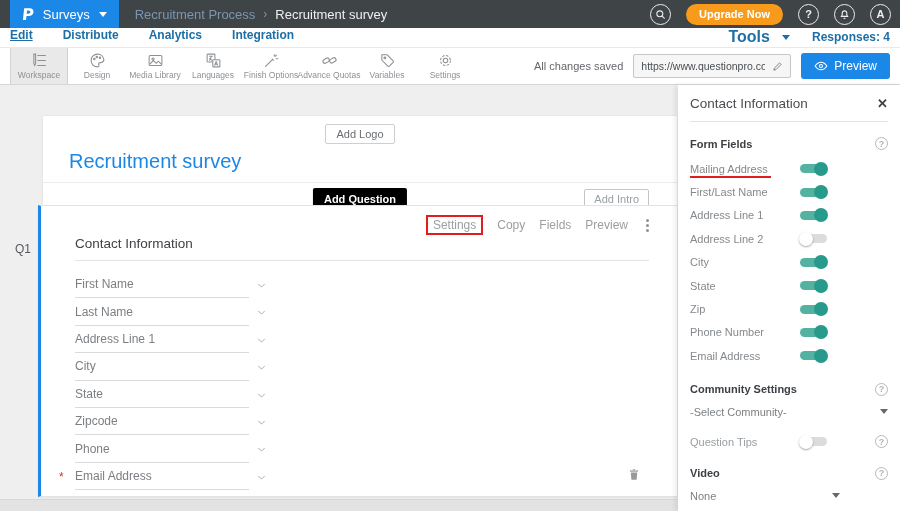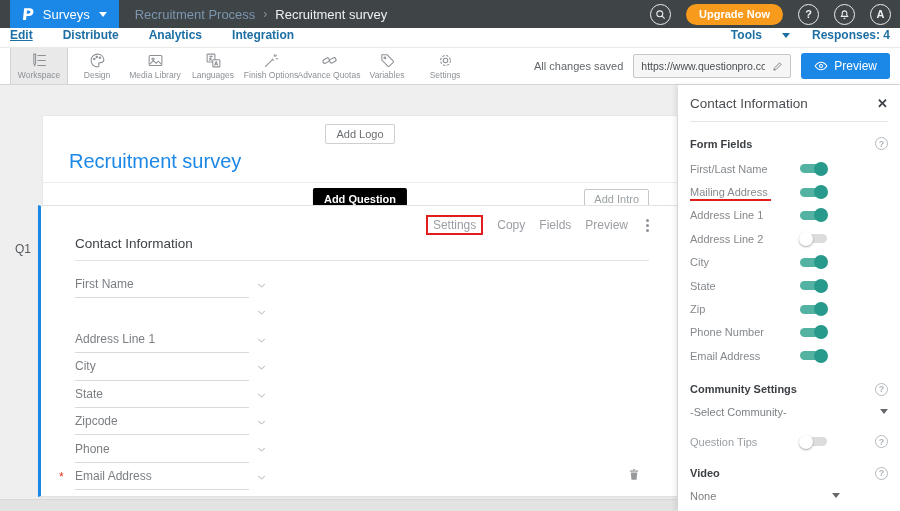--- a/index.html
+++ b/index.html
@@ -24,21 +24,21 @@
   .circle-btn svg { width:11px; height:11px; stroke:#eceeef; fill:none; stroke-width:2.4; }
   .upgrade-btn { height:21px; background:#f89b1c; color:#fff; border:none; border-radius:11px;
     font-size:11px; font-weight:bold; padding:0 13px; cursor:pointer; font-family:inherit; }
 
   
   .tabbar { height:20px; background:#fff; display:flex; align-items:flex-start; padding:0 10px;
     border-bottom:1px solid #e9e9e9; }
   .tab { font-size:12px; font-weight:bold; color:#1d6fa5; margin-right:30px; cursor:pointer; }
   .tab.active { text-decoration:underline; }
   .tabbar-right { margin-left:auto; display:flex; align-items:center; gap:22px; }
-  .tools-link { font-size:12px; font-weight:bold; color:#1d6fa5; display:flex; align-items:center; gap:20px; cursor:pointer; }
+  .tools-link { font-size:16px; font-weight:bold; color:#1d6fa5; display:flex; align-items:center; gap:12px; cursor:pointer; }
   .tools-link .caret-down { border-top-color:#1d6fa5; }
   .responses-link { font-size:12px; font-weight:bold; color:#1d6fa5; cursor:pointer; }
 
   
   .toolbar { height:37px; background:#fff; border-bottom:1px solid #d6d6d6; display:flex; align-items:stretch; }
   .tb-item { width:58px; display:flex; flex-direction:column; align-items:center; justify-content:center;
     gap:1px; cursor:pointer; color:#8d9196; }
   .tb-item:first-child { margin-left:10px; }
   .tb-item.active { background:#e9e9e9; border-left:1px solid #d2d2d2; border-right:1px solid #d2d2d2; }
   .tb-item svg { width:17px; height:17px; stroke:#8d9196; fill:none; stroke-width:1.5; }
@@ -291,20 +291,21 @@
           <div class="f-inner">First Name</div>
           <span class="f-chevron">
             <svg viewBox="0 0 24 24">
               <path d="M6 9l6 6 6-6"></path>
             </svg>
           </span>
         </div>
 
         <div class="f-row">
 
+          <div class="f-inner">Last Name</div>
           <span class="f-chevron">
             <svg viewBox="0 0 24 24">
               <path d="M6 9l6 6 6-6"></path>
             </svg>
           </span>
         </div>
 
         <div class="f-row">
 
           <div class="f-inner">Address Line 1</div>
@@ -385,28 +386,28 @@
   </div>
 
   <div class="sb-section-head">
     <span class="sb-section-label">Form Fields</span>
     <span class="help-circle">?</span>
   </div>
 
   <div class="toggles">
 
       <div class="toggle-row">
+        <span class="t-label annotated">Mailing Address</span>
+        <span class="toggle on">
+          <span class="knob"></span>
+        </span>
+      </div>
+
+      <div class="toggle-row">
         <span class="t-label">First/Last Name</span>
-        <span class="toggle on">
-          <span class="knob"></span>
-        </span>
-      </div>
-
-      <div class="toggle-row">
-        <span class="t-label annotated">Mailing Address</span>
         <span class="toggle on">
           <span class="knob"></span>
         </span>
       </div>
 
       <div class="toggle-row">
         <span class="t-label">Address Line 1</span>
         <span class="toggle on">
           <span class="knob"></span>
         </span>

